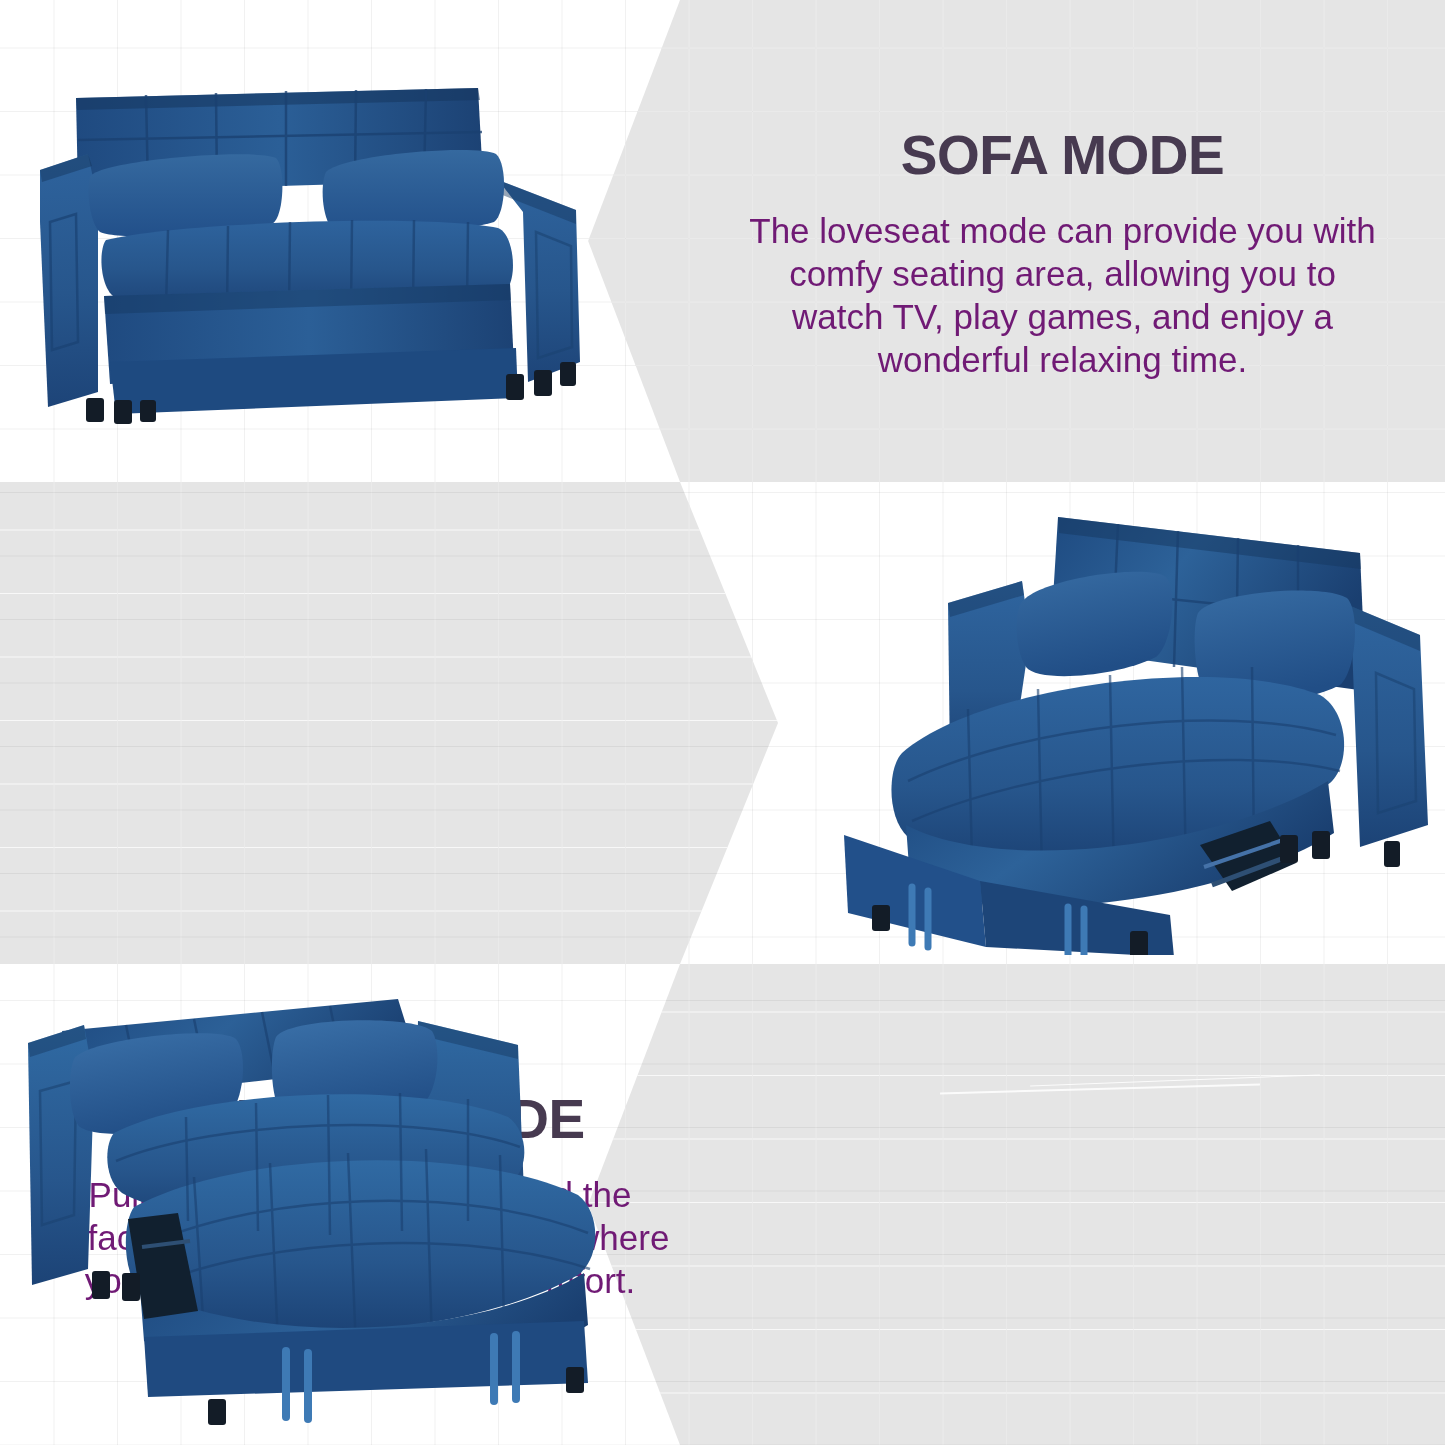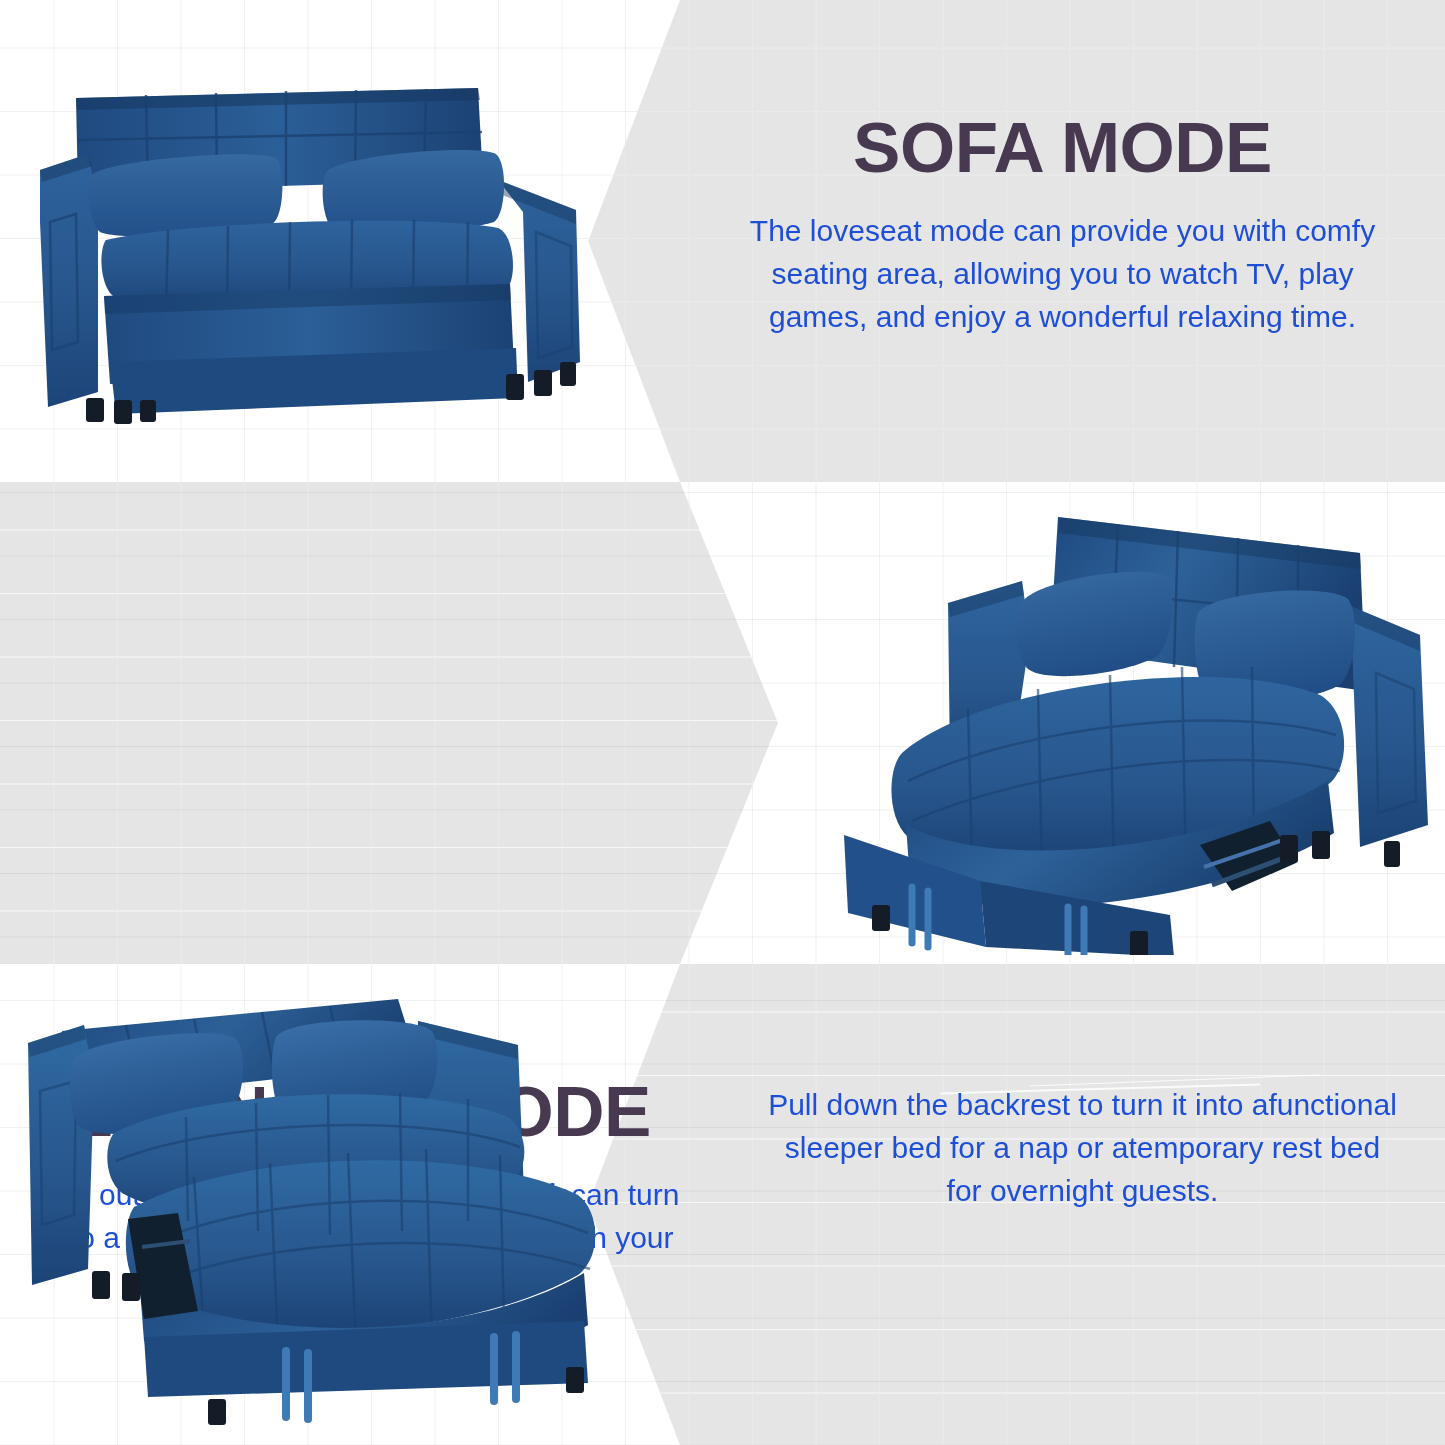--- a/index.html
+++ b/index.html
@@ -75,32 +75,32 @@
 
   
   .textblock {
     position: absolute;
     text-align: center;
     z-index: 4;
   }
   .mode-title {
     font-family: "Liberation Sans", sans-serif;
     font-weight: bold;
-    font-size: 71px;
+    font-size: 55px;
     line-height: 1.0;
     letter-spacing: -0.5px;
     color: #473a50;
-    margin: 0 0 26px 0;
+    margin: 16px 0 26px 0;
     white-space: nowrap;
   }
   .mode-desc {
     font-family: "Liberation Sans", sans-serif;
-    font-size: 30px;
+    font-size: 35px;
     line-height: 43px;
-    color: #1d4ed8;
+    color: #701a75;
     margin: 0;
   }
 
   .tb-sofa    { left: 680px;  top: 112px;  width: 765px; }
   .tb-lounger { left: 0px;    top: 594px;  width: 720px; }
   .tb-bed     { left: 720px;  top: 1083px; width: 725px; }
 
   .tb-sofa .mode-desc    { width: 640px; margin-left: auto; margin-right: auto; }
   .tb-lounger .mode-desc { width: 660px; margin-left: auto; margin-right: auto; }
   .tb-bed .mode-desc     { width: 630px; margin-left: auto; margin-right: auto; }
@@ -357,17 +357,16 @@
         <path d="M124 262 L172 256" stroke="#2e4f74" stroke-width="4" fill="none"></path>
 
         <rect x="74" y="286" width="18" height="28" rx="3" fill="#131c27"></rect>
         <rect x="104" y="288" width="18" height="28" rx="3" fill="#131c27"></rect>
         <rect x="190" y="414" width="18" height="26" rx="3" fill="#131c27"></rect>
         <rect x="548" y="382" width="18" height="26" rx="3" fill="#131c27"></rect>
       </svg>
     </div>
 
     <div class="textblock tb-bed" style="left:720px; top:119px; width:725px;">
-      <p class="mode-desc">Pull down the backrest to turn it into afunctional sleeper bed for a nap or atemporary rest bed for overnight guests.</p>
     </div>
   </div>
 
 </div>
 
 </body></html>

